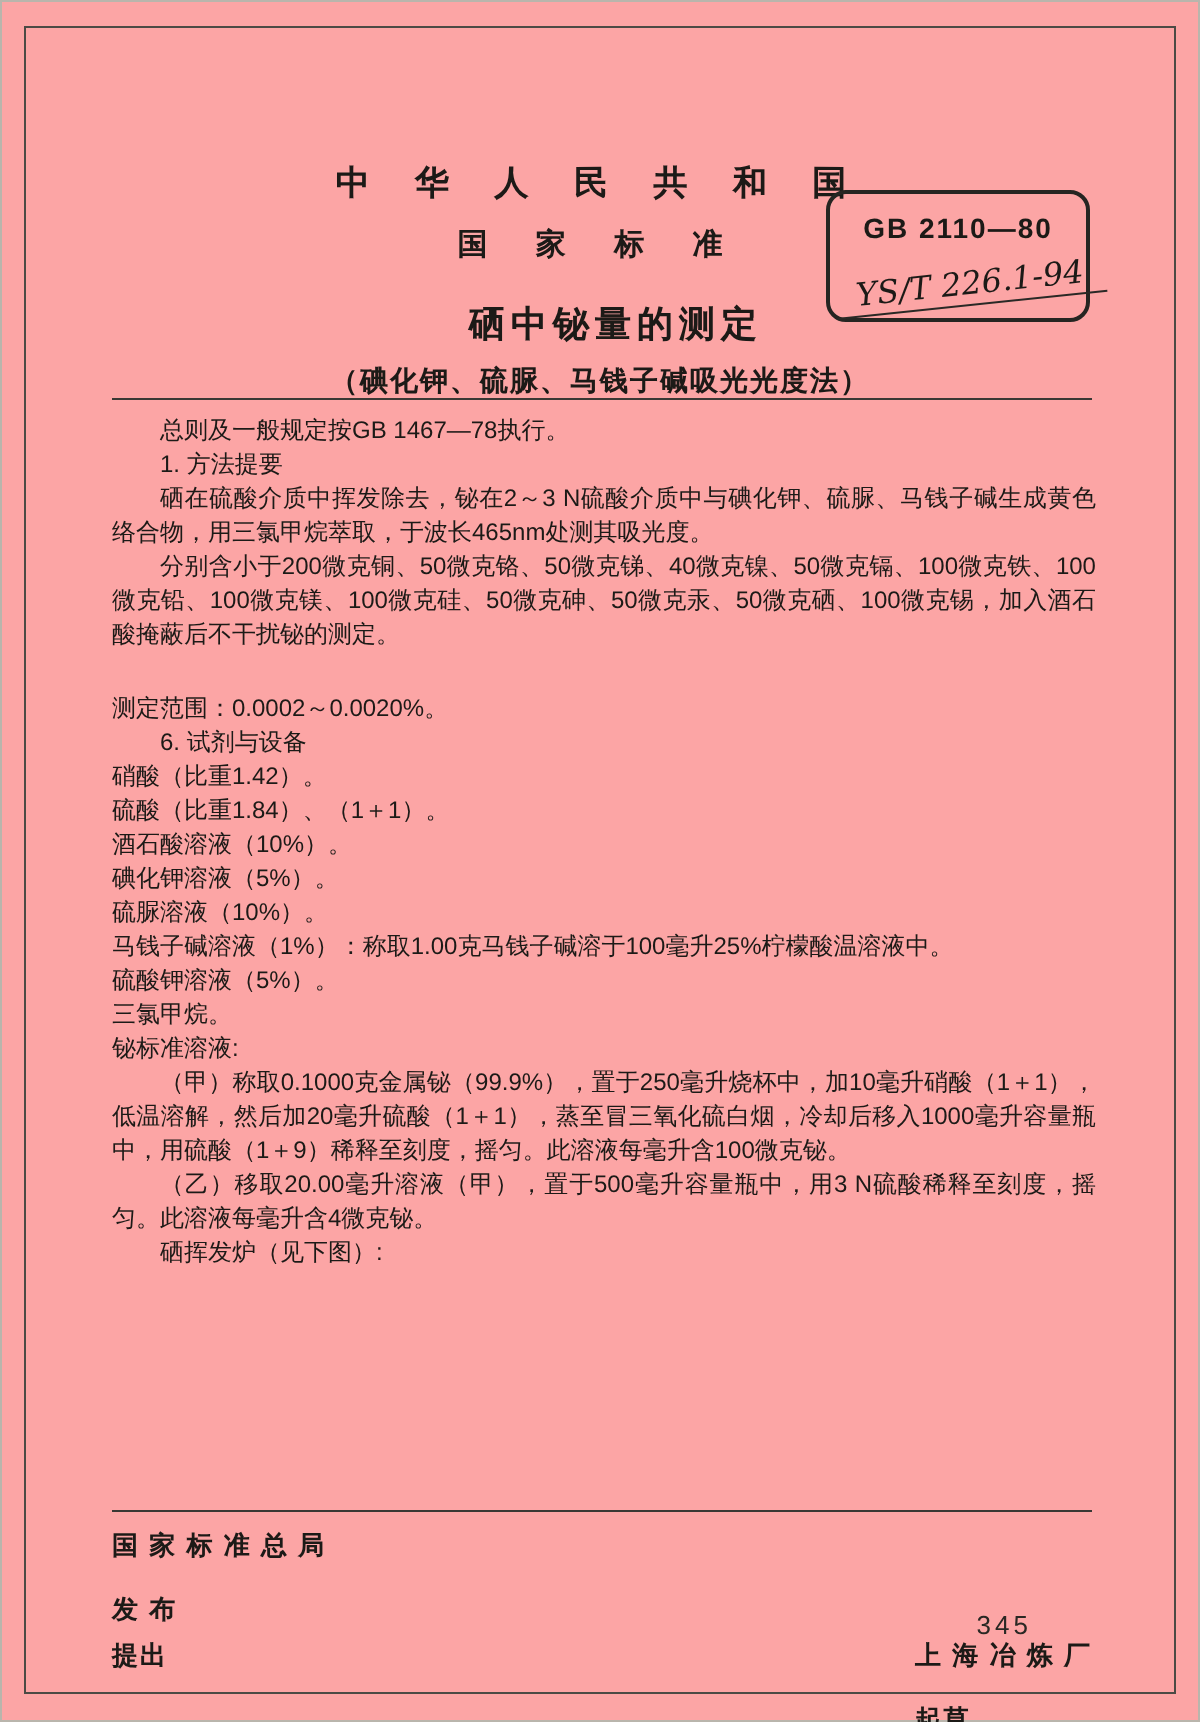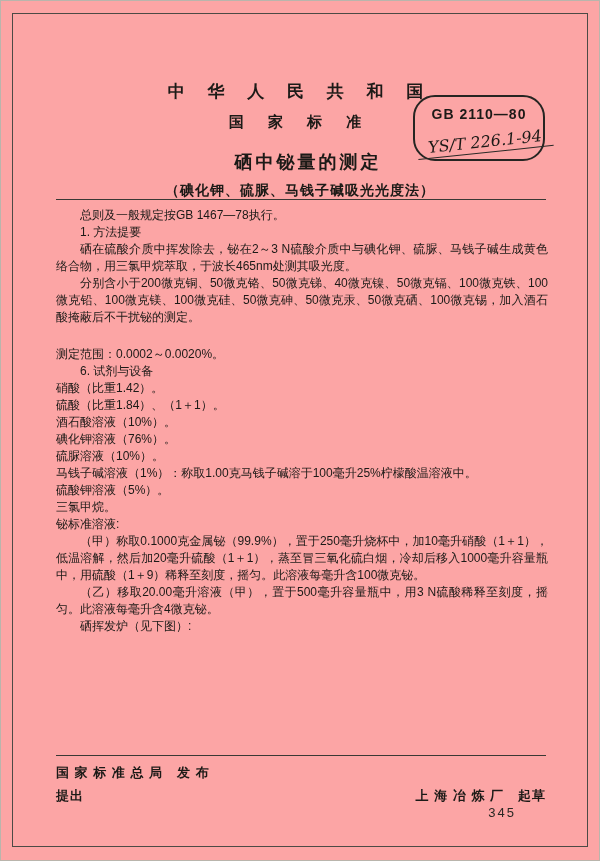--- a/index.html
+++ b/index.html
@@ -60,21 +60,21 @@
     letter-spacing: 1px;
   }
   
   .gb-box {
     position: absolute;
     top: 95px;
     right: 55px;
     width: 128px;
     height: 62px;
     border: 2px solid #262522;
-    border-radius: 22px;
+    border-radius: 10px;
     background: transparent;
   }
   .gb-code {
     text-align: center;
     font-weight: bold;
     font-size: 14px;
     letter-spacing: 1px;
     margin-top: 9px;
   }
   .gb-handwritten {
@@ -139,20 +139,21 @@
   }
   .footer-row {
     display: flex;
     justify-content: space-between;
     margin-bottom: 5px;
   }
   .footer-side {
     display: flex;
     gap: 14px;
     letter-spacing: 1px;
+    flex-direction: column;
   }
   .page-num {
     position: absolute;
     top: 805px;
     right: 84px;
     font-size: 13px;
     letter-spacing: 2px;
     color: #2a2824;
   }
 </style>
@@ -180,21 +181,21 @@
   <div class="doc-body">
     <p class="indent">总则及一般规定按GB 1467—78执行。</p>
     <p class="indent">1. 方法提要</p>
     <p class="indent">硒在硫酸介质中挥发除去，铋在2～3 N硫酸介质中与碘化钾、硫脲、马钱子碱生成黄色络合物，用三氯甲烷萃取，于波长465nm处测其吸光度。</p>
     <p class="indent">分别含小于200微克铜、50微克铬、50微克锑、40微克镍、50微克镉、100微克铁、100微克铅、100微克镁、100微克硅、50微克砷、50微克汞、50微克硒、100微克锡，加入酒石酸掩蔽后不干扰铋的测定。</p>
     <p class="gap-top">测定范围：0.0002～0.0020%。</p>
     <p class="indent">6. 试剂与设备</p>
     <p>硝酸（比重1.42）。</p>
     <p>硫酸（比重1.84）、（1＋1）。</p>
     <p>酒石酸溶液（10%）。</p>
-    <p>碘化钾溶液（76%）。</p>
+    <p>碘化钾溶液（5%）。</p>
     <p>硫脲溶液（10%）。</p>
     <p>马钱子碱溶液（1%）：称取1.00克马钱子碱溶于100毫升25%柠檬酸温溶液中。</p>
     <p>硫酸钾溶液（5%）。</p>
     <p>三氯甲烷。</p>
     <p>铋标准溶液:</p>
     <p class="indent">（甲）称取0.1000克金属铋（99.9%），置于250毫升烧杯中，加10毫升硝酸（1＋1），低温溶解，然后加20毫升硫酸（1＋1），蒸至冒三氧化硫白烟，冷却后移入1000毫升容量瓶中，用硫酸（1＋9）稀释至刻度，摇匀。此溶液每毫升含100微克铋。</p>
     <p class="indent">（乙）移取20.00毫升溶液（甲），置于500毫升容量瓶中，用3 N硫酸稀释至刻度，摇匀。此溶液每毫升含4微克铋。</p>
     <p class="indent">硒挥发炉（见下图）:</p>
   </div>
 

